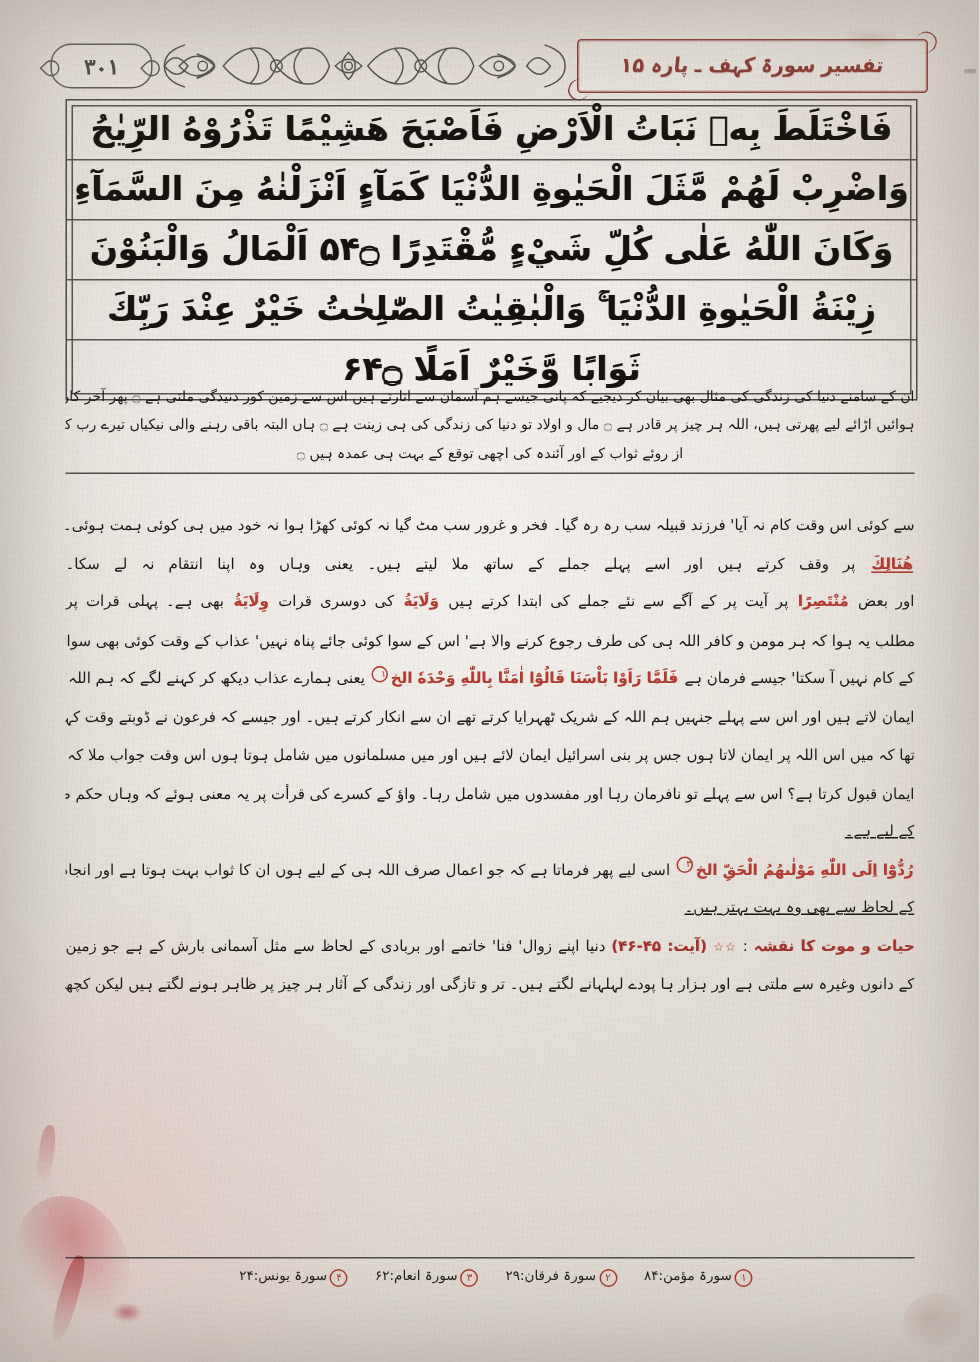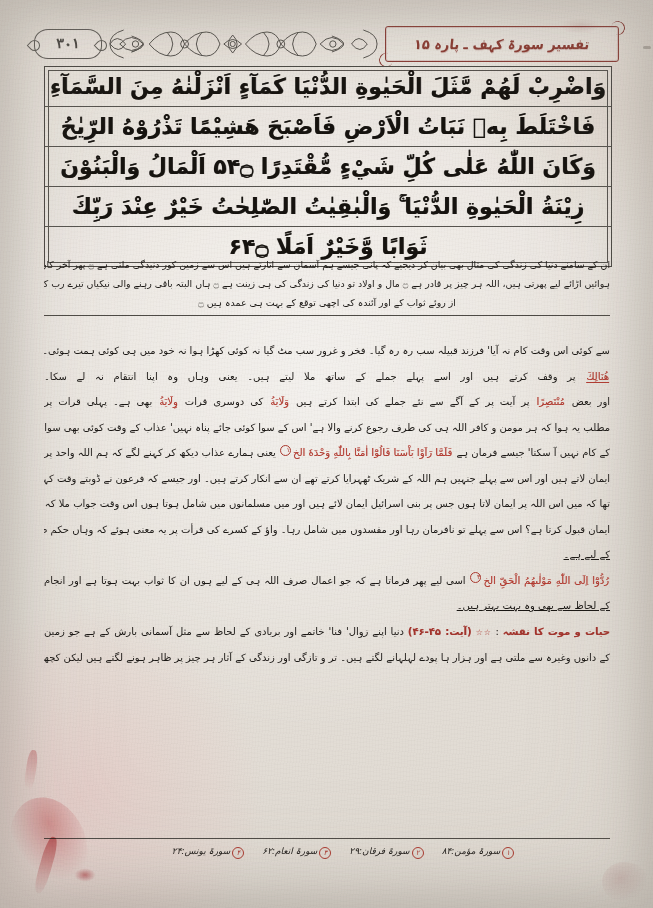--- a/index.html
+++ b/index.html
@@ -83,21 +83,21 @@
     display:flex;align-items:center;justify-content:center;
     background:rgba(255,255,255,.12);
   }
   .pagenum-plate::before,.pagenum-plate::after{
     content:"";position:absolute;top:50%;width:9px;height:9px;margin-top:-4.5px;
     border:1.2px solid #5e5b56;border-radius:50% 50% 50% 0;transform:rotate(45deg);
   }
   .pagenum-plate::before{left:-6px;}
   .pagenum-plate::after{right:-6px;}
   .pagenum{font-size:13px;color:#4a4742;font-weight:600;letter-spacing:1px;
-    font-family:Liberation Serif, serif;}
+    font-family:Liberation Sans, sans-serif;}
 
   
   #quran-box{
     position:absolute;left:44px;top:66px;width:566px;
     border:1.4px solid #4b4843;
     box-shadow:0 0 0 1.2px rgba(75,72,67,.0), inset 0 0 0 2.4px rgba(255,255,255,.0);
     background:rgba(255,255,255,.07);
   }
   #quran-box::before{
     content:"";position:absolute;inset:2.6px;border:1px solid #55524d;pointer-events:none;
@@ -138,21 +138,21 @@
   }
   .c-line{
     direction:rtl;white-space:nowrap;overflow:hidden;
     font-size:10px;line-height:25.5px;color:#1a1714;
     font-family:"DejaVu Sans","Liberation Sans",sans-serif;
     text-align:justify;text-align-last:justify;
     letter-spacing:-.1px;
   }
   .c-line.last{text-align:right;text-align-last:right;text-decoration:underline;}
   .ar-red{
-    color:#b93a2f;font-weight:400;
+    color:#b93a2f;font-weight:700;
     text-shadow:.3px 0 0 rgba(185,58,47,.45);
     padding:0 1px;
   }
   .ar-red.ul{text-decoration:underline;text-decoration-thickness:.8px;text-underline-offset:2px;}
   .hd-red{
     color:#a8322a;font-weight:700;
     text-shadow:.4px .2px 0 rgba(168,50,42,.40);
   }
   .fn-mark{
     display:inline-block;width:9px;height:9px;line-height:9px;
@@ -160,25 +160,24 @@
     color:#b0372c;font-size:6.4px;text-align:center;
     vertical-align:super;margin:0 1px;
   }
   .star{color:#b0372c;font-size:8px;letter-spacing:1px;}
 
   
   #footnote-rule{
     position:absolute;left:44px;top:838px;width:566px;border-top:1.2px solid #4e4b46;
   }
   #footnotes{
-    position:absolute;left:60px;top:843px;width:566px;
+    position:absolute;left:48px;top:843px;width:566px;
     direction:rtl;text-align:center;
     font-size:9px;line-height:16px;color:#1c1916;
     font-family:"DejaVu Sans","Liberation Sans",sans-serif;
-    font-style:italic;
   }
   #footnotes .fn{display:inline-block;margin:0 9px;white-space:nowrap;}
   #footnotes .fn .num{
     display:inline-block;width:10px;height:10px;line-height:10px;
     border:1px solid #b0372c;border-radius:50%;color:#b0372c;
     font-size:7px;text-align:center;margin-left:2px;vertical-align:-1px;
   }
   .edge-mark{position:absolute;right:2px;top:46px;width:8px;height:3px;background:rgba(90,84,78,.35);border-radius:2px;}
 </style>
 </head>
@@ -224,24 +223,24 @@
     </div>
 
     <div class="pagenum-plate">
       <span class="pagenum">۳۰۱</span>
     </div>
   </div>
   <div class="edge-mark"></div>
 
   <div id="quran-box">
       <div class="ayah-line">
+        <span class="ayah-txt">فَاخْتَلَطَ بِهٖ نَبَاتُ الْاَرْضِ فَاَصْبَحَ هَشِيْمًا تَذْرُوْهُ الرِّيٰحُ</span>
+      </div>
+      <div class="ayah-line">
         <span class="ayah-txt">وَاضْرِبْ لَهُمْ مَّثَلَ الْحَيٰوةِ الدُّنْيَا كَمَآءٍ اَنْزَلْنٰهُ مِنَ السَّمَآءِ</span>
-      </div>
-      <div class="ayah-line">
-        <span class="ayah-txt">فَاخْتَلَطَ بِهٖ نَبَاتُ الْاَرْضِ فَاَصْبَحَ هَشِيْمًا تَذْرُوْهُ الرِّيٰحُ</span>
       </div>
       <div class="ayah-line">
         <span class="ayah-txt">وَكَانَ اللّٰهُ عَلٰى كُلِّ شَيْءٍ مُّقْتَدِرًا ۝۴۵ اَلْمَالُ وَالْبَنُوْنَ</span>
       </div>
       <div class="ayah-line">
         <span class="ayah-txt">زِيْنَةُ الْحَيٰوةِ الدُّنْيَا ۚ وَالْبٰقِيٰتُ الصّٰلِحٰتُ خَيْرٌ عِنْدَ رَبِّكَ</span>
       </div>
       <div class="ayah-line">
         <span class="ayah-txt">ثَوَابًا وَّخَيْرٌ اَمَلًا ۝۴۶</span>
       </div>

